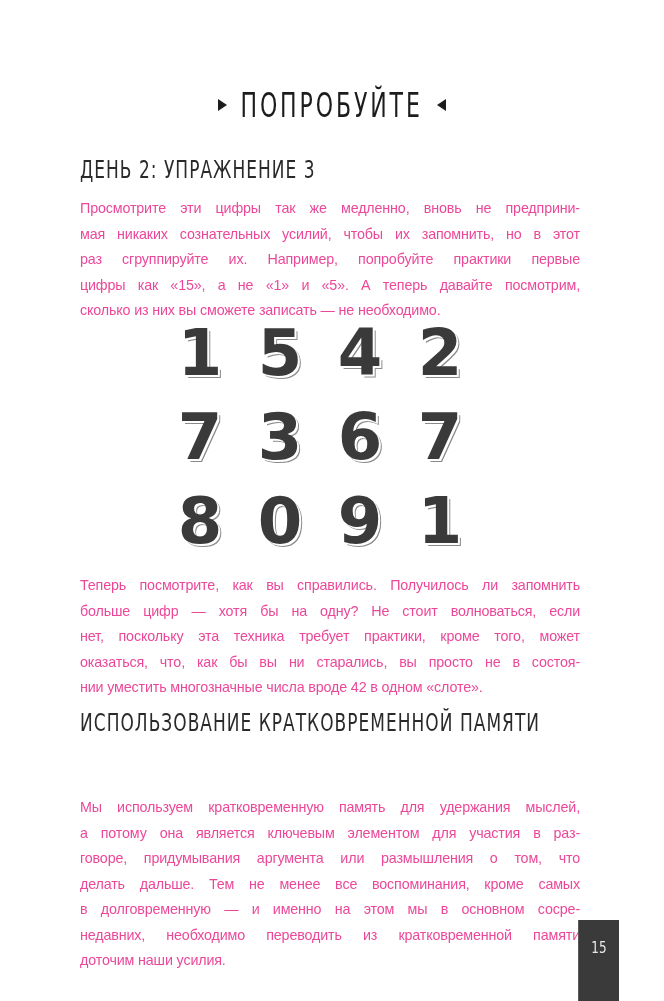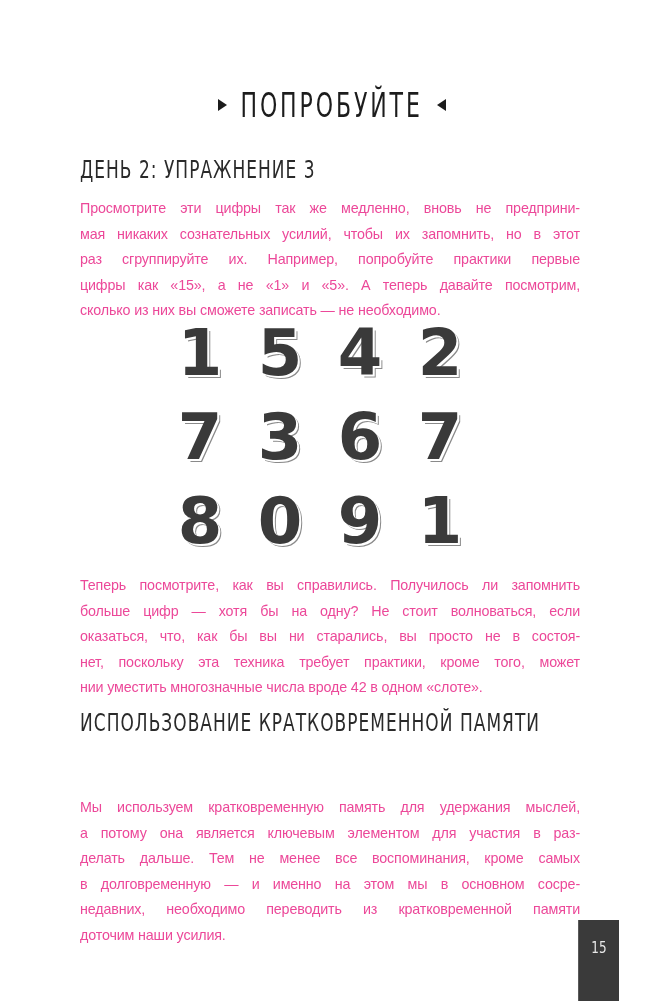--- a/index.html
+++ b/index.html
@@ -85,30 +85,31 @@
   <span class="digit">7</span>
   <span class="digit">8</span>
   <span class="digit">0</span>
   <span class="digit">9</span>
   <span class="digit">1</span>
 </div>
 
 <p class="para" style="top:573px;">
   <span class="line">Теперь посмотрите, как вы справились. Получилось ли запомнить</span>
   <span class="line">больше цифр — хотя бы на одну? Не стоит волноваться, если</span>
+  <span class="line">нет, поскольку эта техника требует практики, кроме того, может</span>
   <span class="line">оказаться, что, как бы вы ни старались, вы просто не в состоя-</span>
-  <span class="line">нет, поскольку эта техника требует практики, кроме того, может</span>
   <span class="line last">нии уместить многозначные числа вроде 42 в одном «слоте».</span>
 </p>
 
 <h2 class="section-heading" style="top:708px;">ИСПОЛЬЗОВАНИЕ КРАТКОВРЕМЕННОЙ ПАМЯТИ</h2>
 
 <p class="para" style="top:795px;">
   <span class="line">Мы используем кратковременную память для удержания мыслей,</span>
   <span class="line">а потому она является ключевым элементом для участия в раз-</span>
+  <span class="line">говоре, придумывания аргумента или размышления о том, что</span>
   <span class="line">делать дальше. Тем не менее все воспоминания, кроме самых</span>
   <span class="line">в долговременную — и именно на этом мы в основном сосре-</span>
   <span class="line">недавних, необходимо переводить из кратковременной памяти</span>
   <span class="line last">доточим наши усилия.</span>
 </p>
 
 <div class="page-tab">
   <span class="page-number">15</span>
 </div>
 

